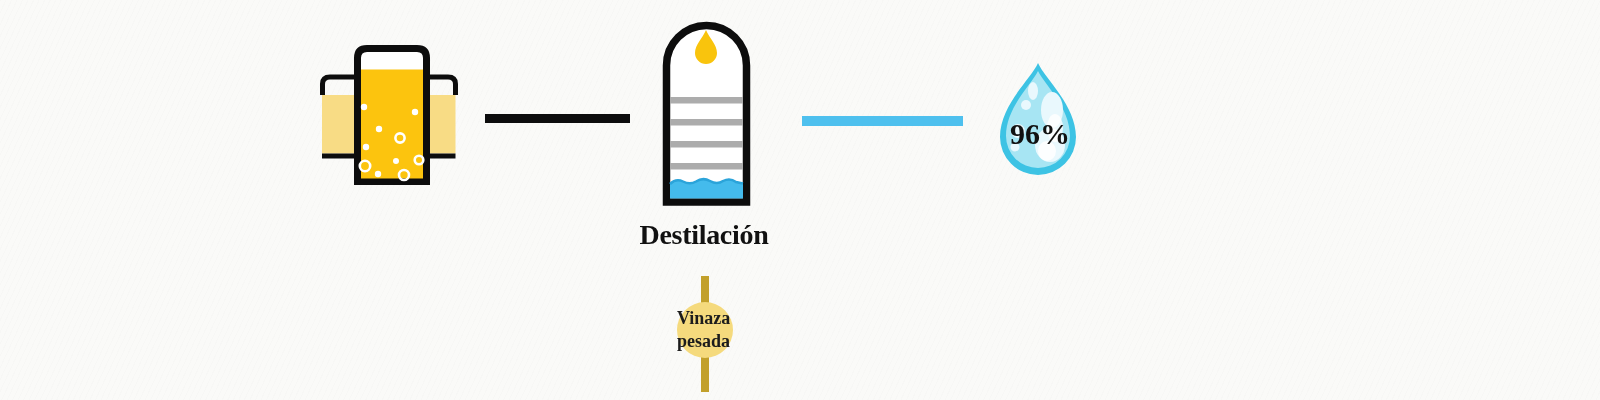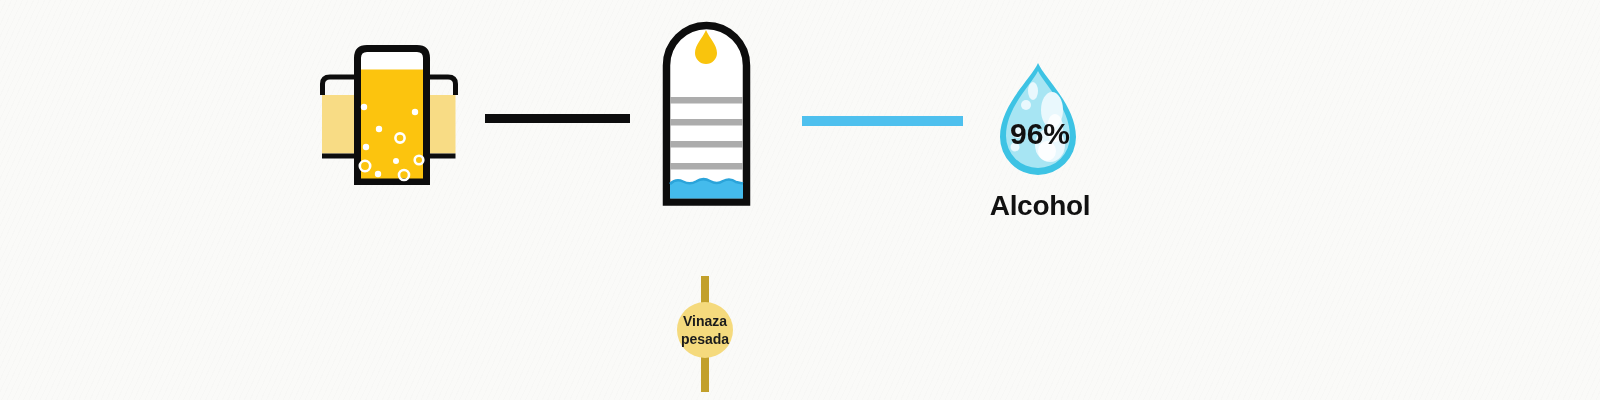--- a/index.html
+++ b/index.html
@@ -1,20 +1,20 @@
 <!DOCTYPE html>
 <html style="--background: #fafaf8; --ink: #0d0d0d; --beer-yellow: #fcc40e; --beer-light: #f8dc85; --vapor-gold: #f9c40d; --tray-gray: #acacac; --water-blue: #44bbec; --water-edge: #2ba4da; --flow-blue: #4ec0ee; --drop-rim: #3dc3e4; --drop-body: #a7e5f3; --drop-highlight: #e9f8fd; --byproduct-line: #c2a02b; --byproduct-fill: #f5da7d; --text-dark: #111111;"><head>
 <meta charset="utf-8">
 <style>
   html,body{margin:0;padding:0;background:#fff;}
   .canvas{
     position:relative;width:1600px;height:400px;overflow:hidden;
     background:var(--background,#fafaf8);
     background-image:repeating-linear-gradient(115deg,rgba(140,140,140,0.025) 0 1px,transparent 1px 5px);
-    font-family:Liberation Sans, sans-serif;
+    font-family:Liberation Serif, serif;
   }
   svg.icon{position:absolute;overflow:visible;display:block;}
   
   .fill-ink{fill:var(--ink,#0d0d0d)}
   .stroke-ink{stroke:var(--ink,#0d0d0d);stroke-linecap:butt;}
   .th5{stroke-width:5}.th7{stroke-width:7}.th75{stroke-width:7.5}
   .fill-beer{fill:var(--beer-yellow,#fcc40e)}
   .fill-beer-light{fill:var(--beer-light,#f8dc85)}
   .fill-tray{fill:var(--tray-gray,#acacac)}
   .fill-water{fill:var(--water-blue,#44bbec)}
@@ -36,21 +36,21 @@
     font-size:30px;font-weight:800;color:var(--text-dark,#111);line-height:1;
   }
   .connector{position:absolute;}
   .connector-black{left:485px;top:114px;width:145px;height:9px;background:var(--ink,#0d0d0d);}
   .connector-blue{left:802px;top:116px;width:161px;height:10px;background:var(--flow-blue,#4ec0ee);}
   .byline{position:absolute;left:701px;top:276px;width:8px;height:116px;background:var(--byproduct-line,#c2a02b);}
   .bycircle{
     position:absolute;left:677px;top:302px;width:56px;height:56px;border-radius:50%;
     background:var(--byproduct-fill,#f5da7d);
     display:flex;align-items:center;justify-content:center;
-    text-align:center;font-size:14px;font-weight:700;line-height:1.3;color:#1c1c1c;
+    text-align:left;font-size:18px;font-weight:700;line-height:1.3;color:#1c1c1c;
     padding:0;box-sizing:border-box;
   }
 </style>
 </head>
 <body>
 
 <div class="canvas">
 
   <svg class="icon" style="left:315px;top:31px" width="145" height="160" viewBox="0 0 145 160">
     <g>
@@ -109,20 +109,20 @@
       <ellipse class="fill-hl" cx="38" cy="33" rx="5" ry="9"></ellipse>
       <circle class="fill-hl" cx="23" cy="73" r="7"></circle>
       <circle class="fill-hl" cx="20" cy="89" r="4.5"></circle>
       <circle class="fill-hl" cx="31" cy="47" r="5"></circle>
       <ellipse cx="60" cy="70" rx="8" ry="14" fill="#ffffff" opacity="0.8"></ellipse>
       <ellipse cx="52" cy="93" rx="9" ry="10" fill="#ffffff" opacity="0.85"></ellipse>
     </g>
   </svg>
   <div class="percent">96%</div>
 
-  <div class="node-label" style="left:930px;top:190px">Alcohol</div>
+  <div class="node-label" style="left:594px;top:219px">Destilación</div>
 
   <div class="byline"></div>
   <div class="bycircle">
     <span>Vinaza pesada</span>
   </div>
 
 </div>
 
 </body></html>

